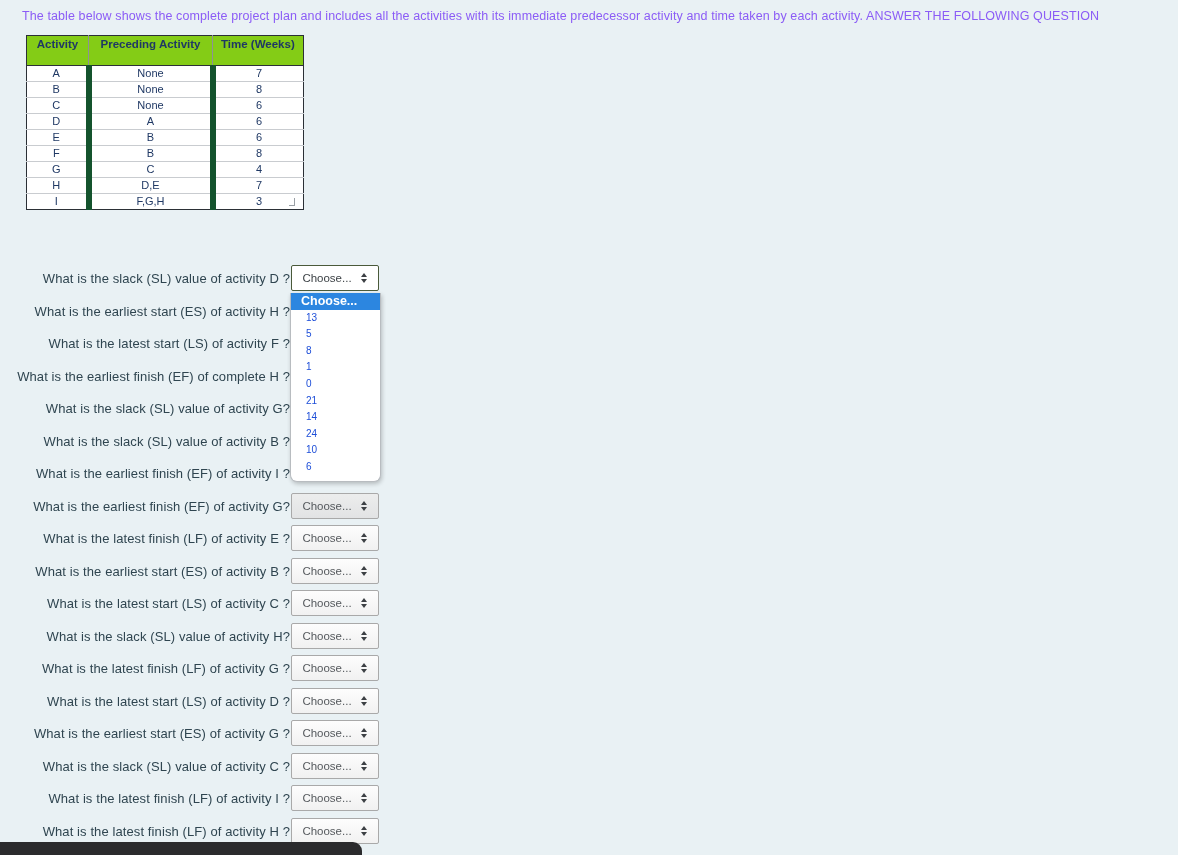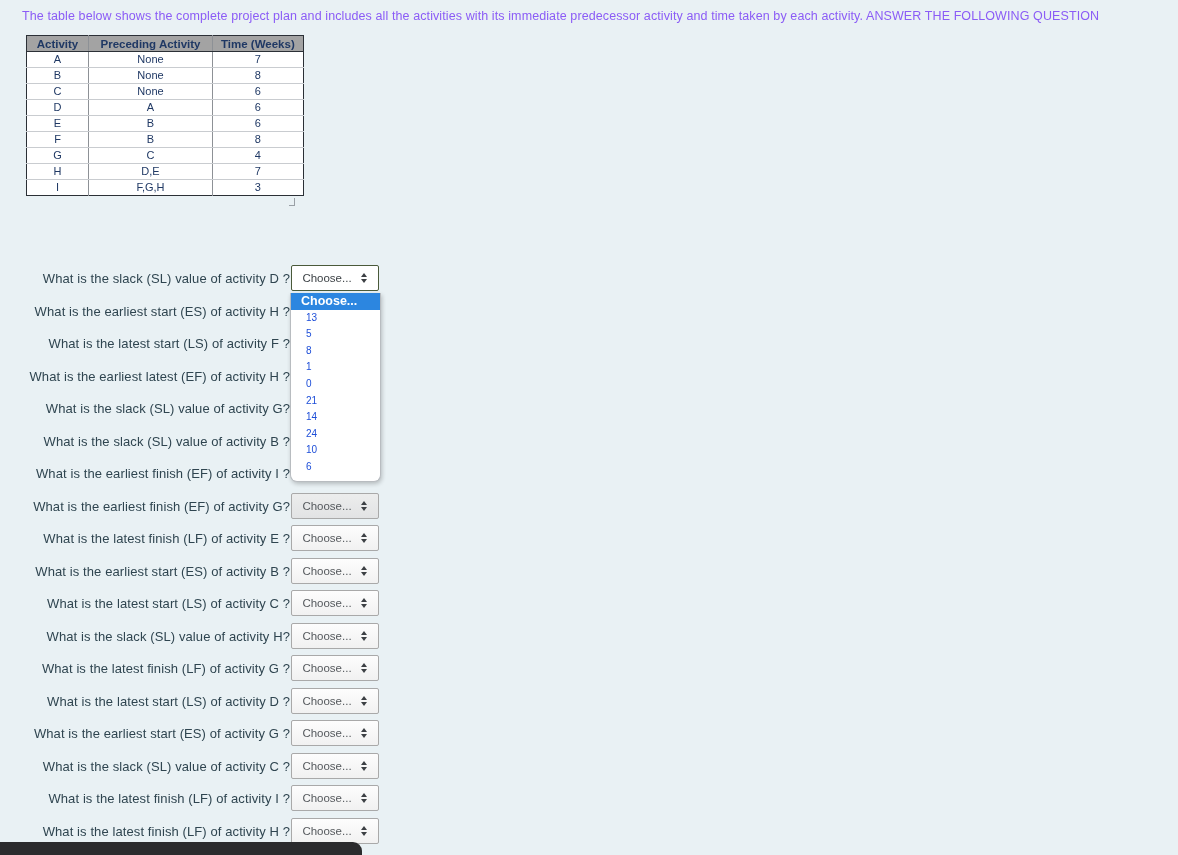--- a/index.html
+++ b/index.html
@@ -38,32 +38,32 @@
     border-collapse: collapse;
     background: #ffffff;
     font-size: 11px;
     color: #1f3864;
     border: 1px solid #2b3036;
   }
   table.plan th {
     font-weight: bold;
     font-size: 11.5px;
     color: #1f3864;
-    padding: 2px 8px 1px 8px;
+    padding: 2px 8px 15px 8px;
     border-left: 1px solid #8d9196;
     border-right: 1px solid #8d9196;
     border-bottom: 1px solid #2b3036;
     text-align: center;
     white-space: nowrap;
-    background: #a3a3a3;
+    background: #84cc16;
   }
   table.plan td {
     padding: 1px 6px 2px 6px;
     text-align: center;
-    border-left: 1px solid #14532d;
+    border-left: 6px solid #14532d;
     border-right: 1px solid #8d9196;
     border-bottom: 1px solid #c9ccd0;
     white-space: nowrap;
     background: #ffffff;
   }
   table.plan tr:last-child td { border-bottom: none; }
   table.plan th:first-child, table.plan td:first-child { border-left: none; }
   table.plan th:last-child, table.plan td:last-child { border-right: none; }
   .col-activity { width: 62px; }
   .col-preceding { width: 124px; }
@@ -265,21 +265,21 @@
         </span>
       </div>
     </div>
     <div class="q-row">
       <div class="q-text">What is the earliest start (ES) of activity H ?</div>
     </div>
     <div class="q-row">
       <div class="q-text">What is the latest start (LS) of activity F ?</div>
     </div>
     <div class="q-row">
-      <div class="q-text">What is the earliest latest (EF) of activity H ?</div>
+      <div class="q-text">What is the earliest finish (EF) of complete H ?</div>
     </div>
     <div class="q-row">
       <div class="q-text">What is the slack (SL) value of activity G?</div>
     </div>
     <div class="q-row">
       <div class="q-text">What is the slack (SL) value of activity B ?</div>
     </div>
     <div class="q-row">
       <div class="q-text">What is the earliest finish (EF) of activity I ?</div>
     </div>

